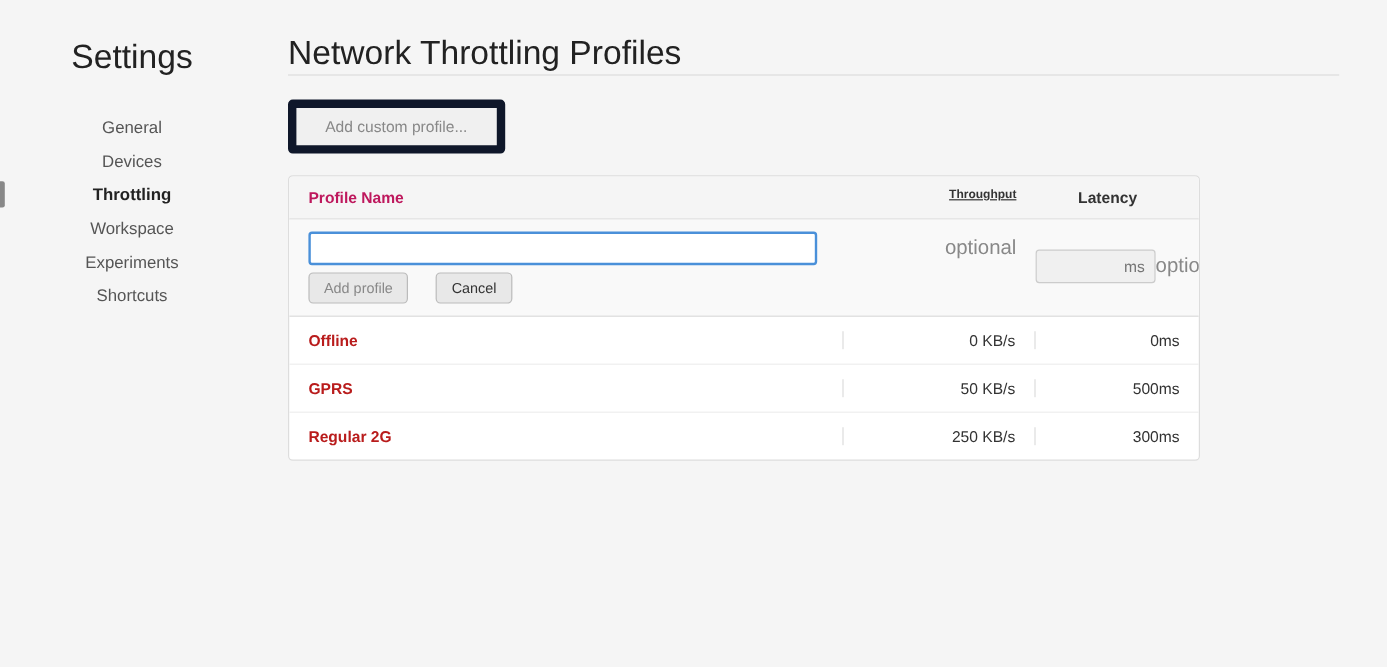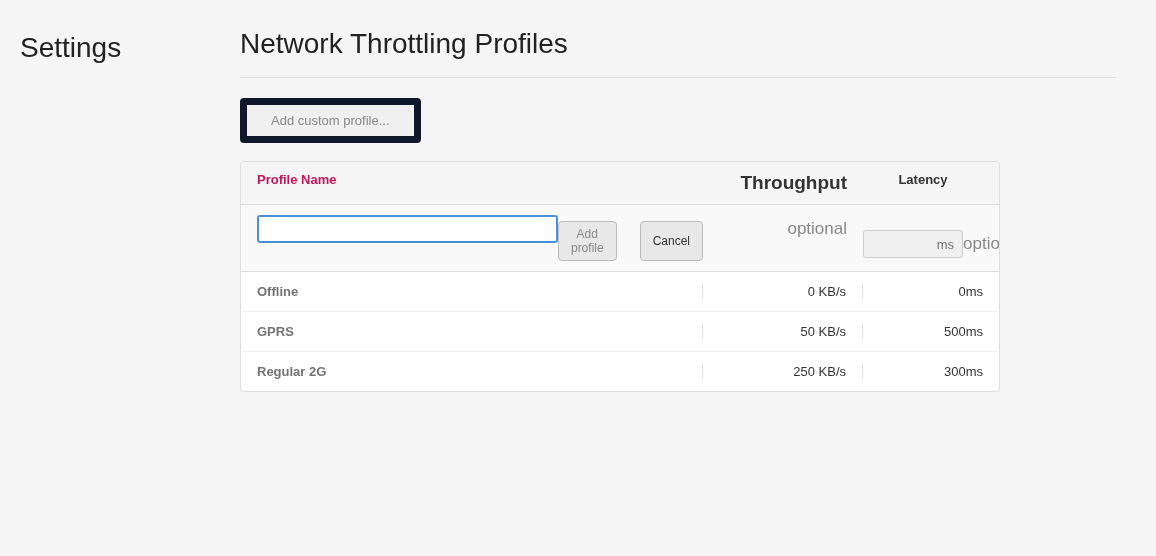--- a/index.html
+++ b/index.html
@@ -17,20 +17,21 @@
       overflow: hidden;
       display: flex;
     }
 
     
     .sidebar {
       width: 200px;
       padding: 32px 0 0 20px;
       background: #f5f5f5;
       flex-shrink: 0;
+      text-align: center;
     }
 
     .sidebar-title {
       font-size: 28px;
       font-weight: 400;
       color: #222;
       margin-bottom: 28px;
     }
 
     .sidebar-nav {
@@ -66,21 +67,21 @@
     .main {
       flex: 1;
       padding: 28px 40px 0 40px;
       background: #f5f5f5;
     }
 
     .main-title {
       font-size: 28px;
       font-weight: 400;
       color: #222;
-      margin-bottom: 17px;
+      margin-bottom: 2px;
     }
 
     .divider {
       height: 1px;
       background: #ddd;
       margin-bottom: 20px;
     }
 
     
     .add-profile-btn {
@@ -113,25 +114,26 @@
 
     .col-name {
       flex: 1;
       font-size: 13px;
       font-weight: 600;
       color: #be185d;
     }
 
     .col-throughput {
       width: 160px;
-      font-size: 19px;
+      font-size: 10px;
       font-weight: 600;
       color: #333;
       text-align: right;
       padding-right: 16px;
+      text-decoration: underline;
     }
 
     .col-latency {
       width: 120px;
       font-size: 13px;
       font-weight: 600;
       color: #333;
       text-align: center;
     }
 
@@ -140,20 +142,21 @@
       display: flex;
       padding: 10px 16px;
       border-bottom: 1px solid #ddd;
       align-items: flex-start;
       background: #f9f9f9;
     }
 
     .profile-name-input-wrap {
       flex: 1;
       display: flex;
+      flex-direction: column;
     }
 
     .profile-name-input {
       border: 2px solid #4a90d9;
       border-radius: 3px;
       padding: 5px 8px;
       font-size: 13px;
       outline: none;
       width: 95%;
       height: 28px;
@@ -229,21 +232,21 @@
       align-items: center;
     }
 
     .table-row:last-child {
       border-bottom: none;
     }
 
     .row-name {
       flex: 1;
       font-size: 13px;
-      color: #737373;
+      color: #b91c1c;
       font-weight: 600;
       border-right: 1px solid #ddd;
     }
 
     .row-throughput {
       width: 160px;
       font-size: 13px;
       color: #333;
       text-align: right;
       padding-right: 16px;
@@ -255,20 +258,28 @@
       font-size: 13px;
       color: #333;
       text-align: right;
     }
   </style>
 </head>
 <body>
 
 <aside class="sidebar">
   <h1 class="sidebar-title">Settings</h1>
+  <ul class="sidebar-nav">
+    <li class="">General</li>
+    <li class="">Devices</li>
+    <li class="active">Throttling</li>
+    <li class="">Workspace</li>
+    <li class="">Experiments</li>
+    <li class="">Shortcuts</li>
+  </ul>
 </aside>
 
 <main class="main">
   <h2 class="main-title">Network Throttling Profiles</h2>
   <div class="divider"></div>
 
   <button class="add-profile-btn">Add custom profile...</button>
 
   <div class="profile-table">
 

